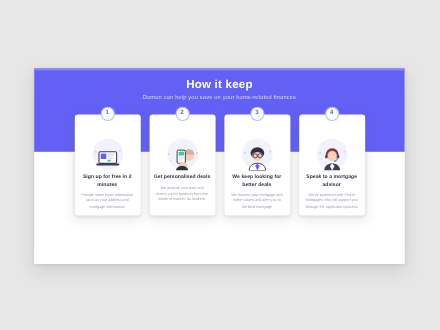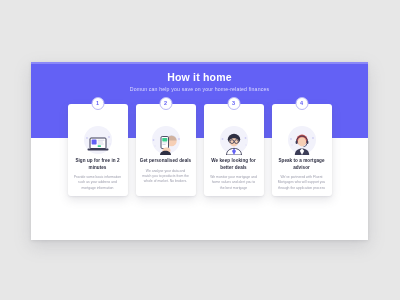--- a/index.html
+++ b/index.html
@@ -158,21 +158,21 @@
 </style>
 </head>
 <body>
 
 <div id="page">
 
   <section id="panel">
 
     <div id="hero">
       <div id="hero-topline"></div>
-      <h1 id="hero-title">How it home</h1>
+      <h1 id="hero-title">How it keep</h1>
       <p id="hero-sub">Domun can help you save on your home-related finances</p>
     </div>
 
     <div id="cards">
 
       <article class="card">
         <div class="badge">1</div>
         <div class="illus">
           <div class="illus-halo"></div>
           <svg width="30" height="22" viewBox="0 0 30 22">

